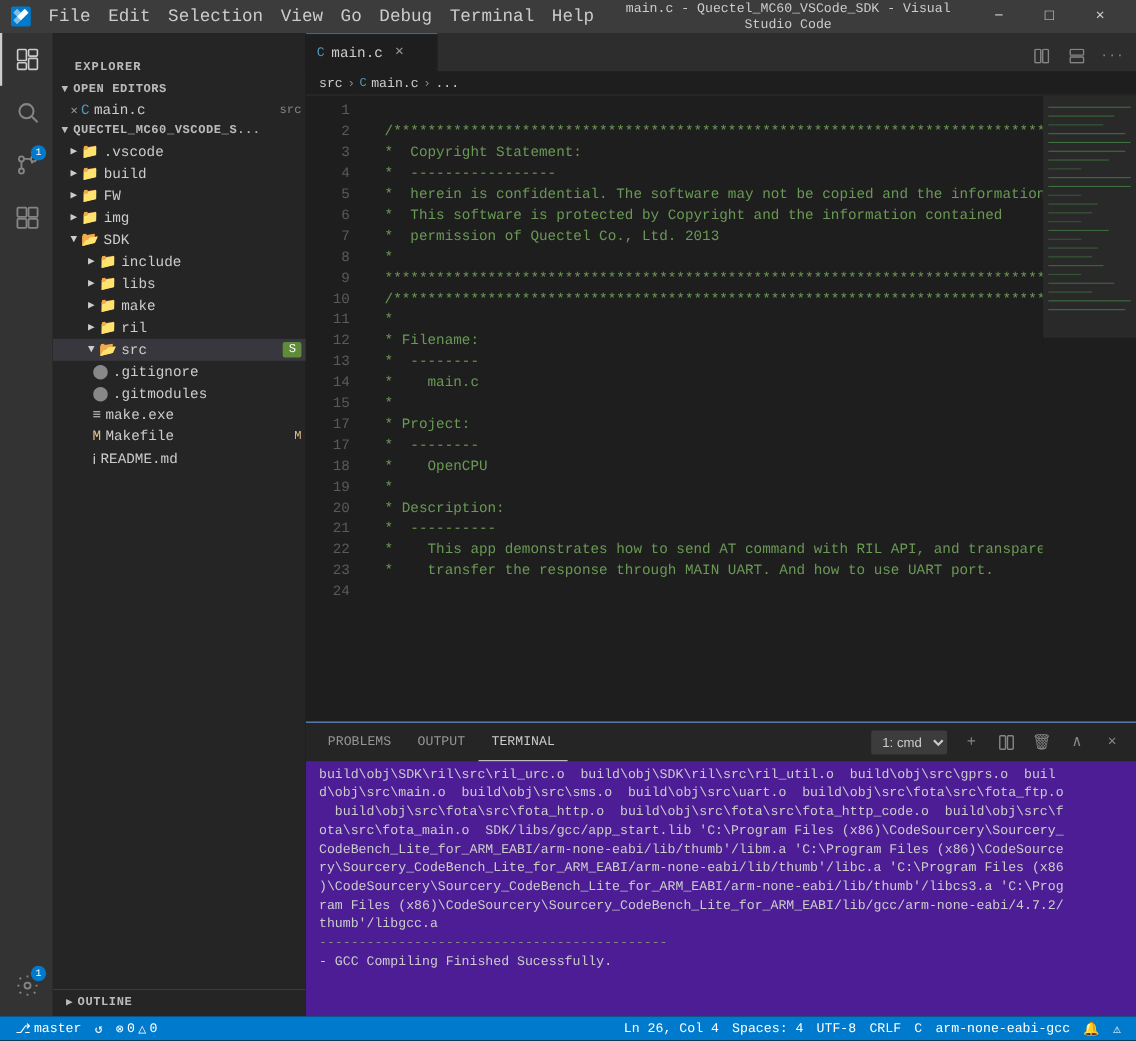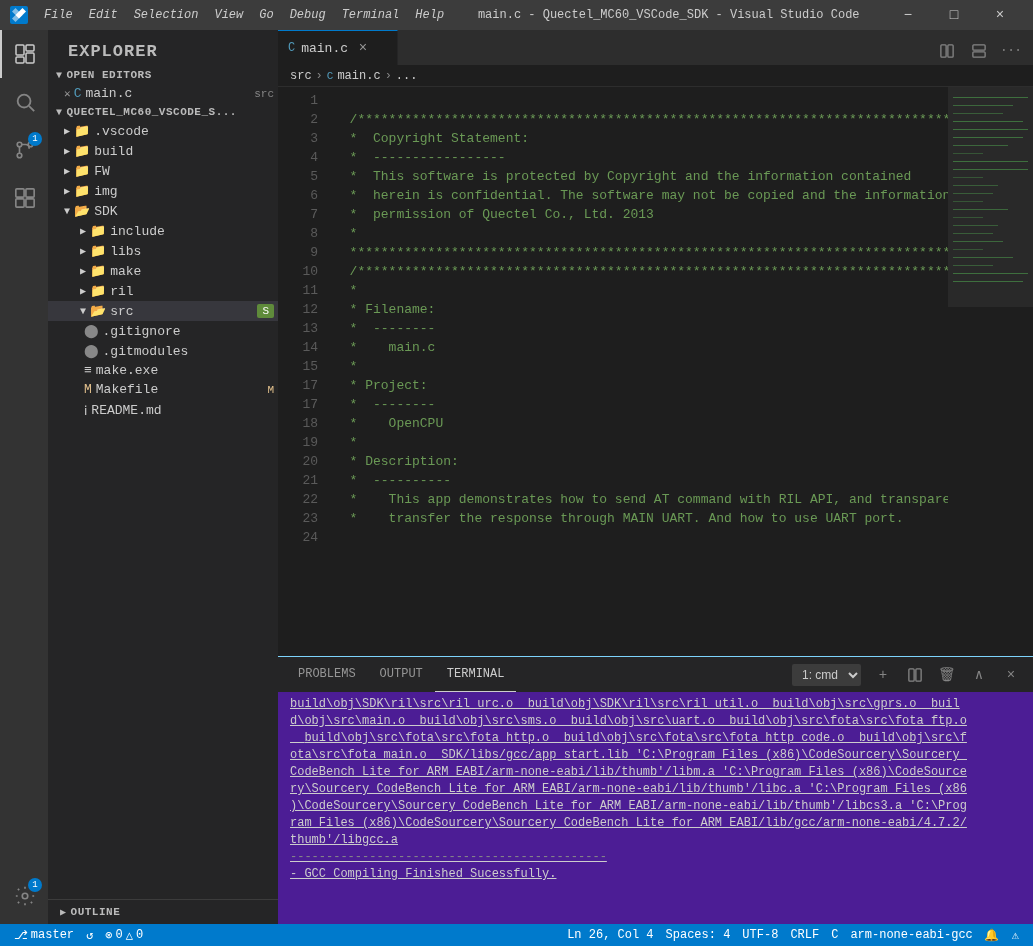--- a/index.html
+++ b/index.html
@@ -35,23 +35,22 @@
     }
     #title-bar .menu-items {
       display: flex;
       gap: 0;
       flex: 1;
     }
     #title-bar .menu-item {
       padding: 4px 8px;
       cursor: pointer;
       border-radius: 3px;
-      font-size: 12px;
-      color: #cccccc;
-      font-style: italic;
+      font-size: 16px;
+      color: #cccccc;
     }
     #title-bar .title-text {
       flex: 1;
       text-align: center;
       font-size: 12px;
       color: #cccccc;
     }
     #title-bar .window-controls {
       display: flex;
       gap: 0;
@@ -118,22 +117,22 @@
     
     #sidebar {
       width: 230px;
       background: #252526;
       display: flex;
       flex-direction: column;
       flex-shrink: 0;
       overflow: hidden;
     }
     #sidebar-header {
-      padding: 12px 12px 5px 20px;
-      font-size: 17px;
+      padding: 26px 12px 5px 20px;
+      font-size: 11px;
       font-weight: bold;
       color: #bbbbbb;
       letter-spacing: 1px;
       text-transform: uppercase;
     }
     .explorer-section {
       flex: 1;
       overflow-y: auto;
       font-size: 13px;
     }
@@ -381,21 +380,20 @@
       height: 22px;
     }
 
     #terminal-content {
       flex: 1;
       padding: 4px 12px;
       overflow-y: auto;
       font-size: 12px;
       line-height: 17px;
       color: #cccccc;
-      text-decoration: underline;
     }
     #terminal-content::-webkit-scrollbar { width: 6px; }
     #terminal-content::-webkit-scrollbar-thumb { background: #424242; }
     .terminal-line { white-space: pre-wrap; word-break: break-all; }
     .terminal-separator { color: #888; }
     .terminal-success { color: #cccccc; }
 
     
     #status-bar {
       height: 22px;
@@ -675,22 +673,22 @@
         <div>21</div>
           <div>22</div>
           <div>23</div>
           <div>24</div>
       </div>
       <div id="code-area">
         <div class="code-line">&nbsp;</div>
         <div class="code-line">  /******************************************************************************</div>
         <div class="code-line">  *  Copyright Statement:</div>
         <div class="code-line">  *  -----------------</div>
+        <div class="code-line">  *  herein is confidential. The software may not be copied and the information</div>
         <div class="code-line">  *  This software is protected by Copyright and the information contained</div>
-        <div class="code-line">  *  herein is confidential. The software may not be copied and the information</div>
         <div class="code-line">  *  permission of Quectel Co., Ltd. 2013</div>
         <div class="code-line">  *</div>
         <div class="code-line">  ******************************************************************************/</div>
         <div class="code-line">  /******************************************************************************</div>
         <div class="code-line">  *</div>
         <div class="code-line">  * Filename:</div>
         <div class="code-line">  *  --------</div>
         <div class="code-line">  *    main.c</div>
         <div class="code-line">  *</div>
         <div class="code-line">  * Project:</div>

